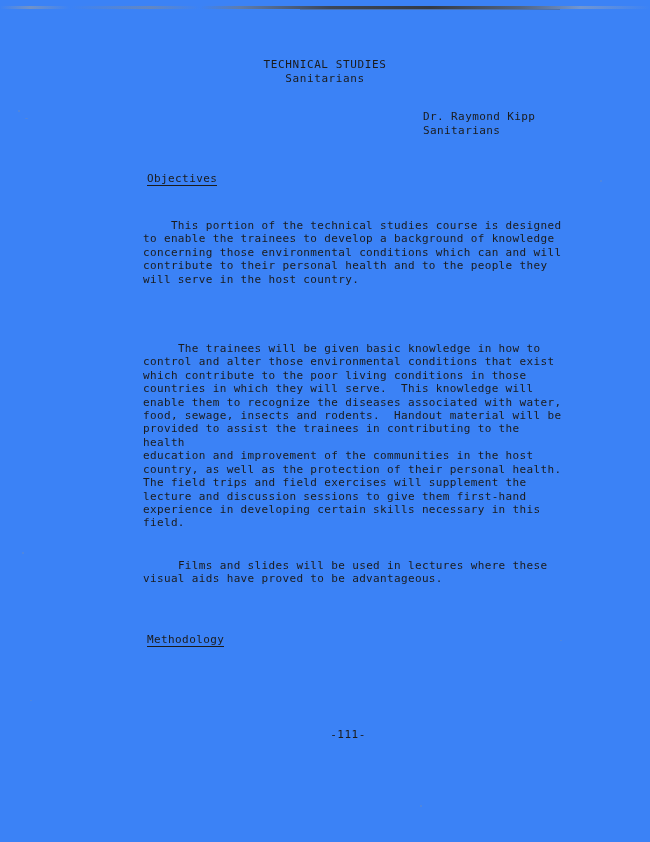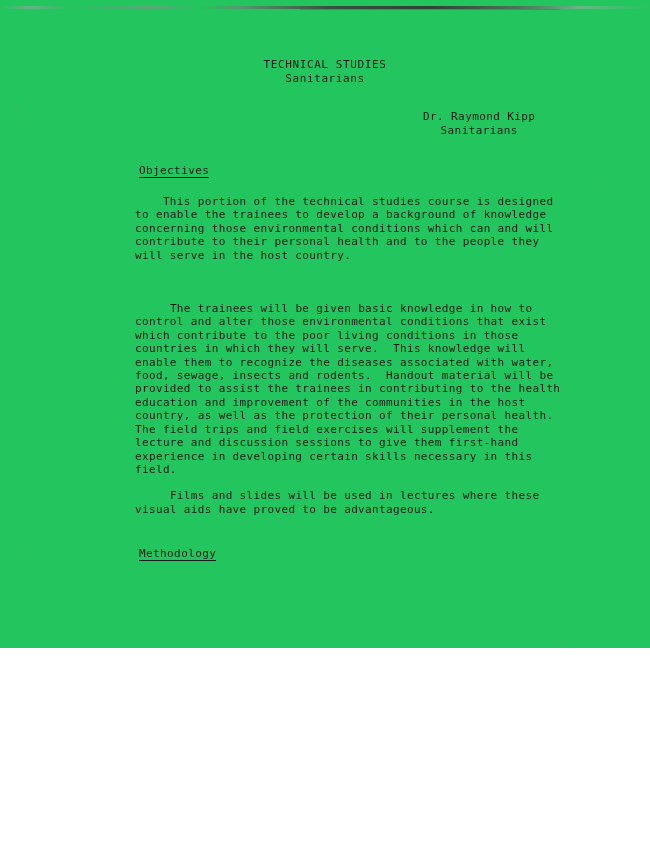--- a/index.html
+++ b/index.html
@@ -3,22 +3,22 @@
 <meta charset="utf-8">
 <style>
   html, body {
     margin: 0;
     padding: 0;
     background: #ffffff;
   }
   .page {
     position: relative;
     width: 650px;
-    height: 648px;
-    background: #22c55e;
+    height: 842px;
+    background: #3b82f6;
     overflow: hidden;
     font-family: "DejaVu Sans Mono", "Liberation Mono", monospace;
     color: #1b1b1b;
   }
 
   
   .scan-edge-top {
     position: absolute;
     top: 6px;
     left: 0;
@@ -69,46 +69,46 @@
   .title-line2 { display: block; }
 
   .byline {
     position: absolute;
     top: 110px;
     left: 423px;
     font-size: 11px;
     line-height: 14px;
     letter-spacing: 0.4px;
   }
-  .byline span { display: block; text-align: center; }
+  .byline span { display: block; }
 
   .content {
     position: absolute;
     top: 160px;
     left: 135px;
     width: 440px;
     font-size: 11px;
     line-height: 13.4px;
     letter-spacing: 0.35px;
   }
 
   .heading {
     display: inline-block;
     border-bottom: 1px solid #1b1b1b;
     padding-bottom: 0px;
-    margin: 4px;
+    margin: 12px;
     font-size: 11px;
     font-weight: normal;
     letter-spacing: 0.4px;
     line-height: 13px;
   }
   .heading-wrap { margin: 0; }
 
   .para {
-    margin: 0;
+    margin: 8px;
     white-space: pre-wrap;
     letter-spacing: 0.35px;
   }
 
   .gap-after-heading { height: 13px; }
   .gap-para { height: 13px; }
   .gap-section { height: 27px; }
 
   .folio {
     position: absolute;

